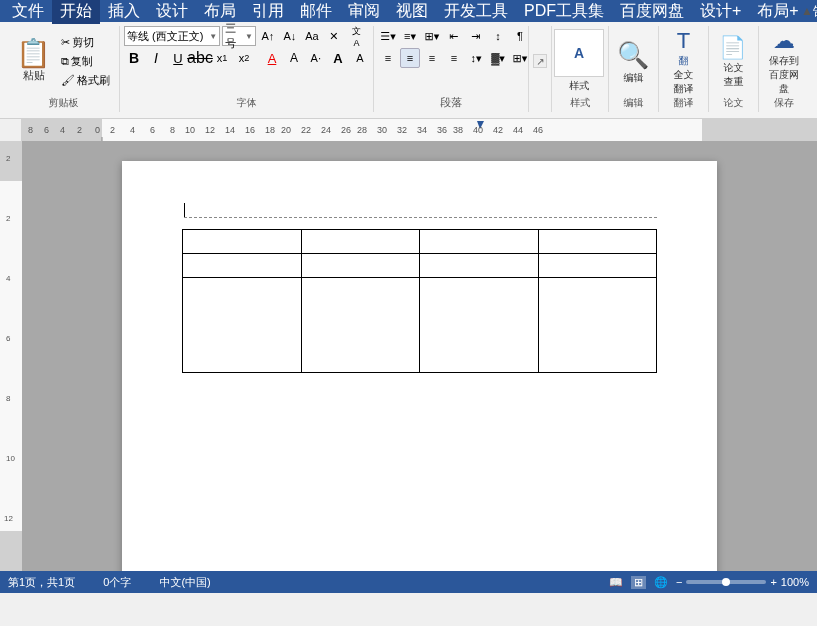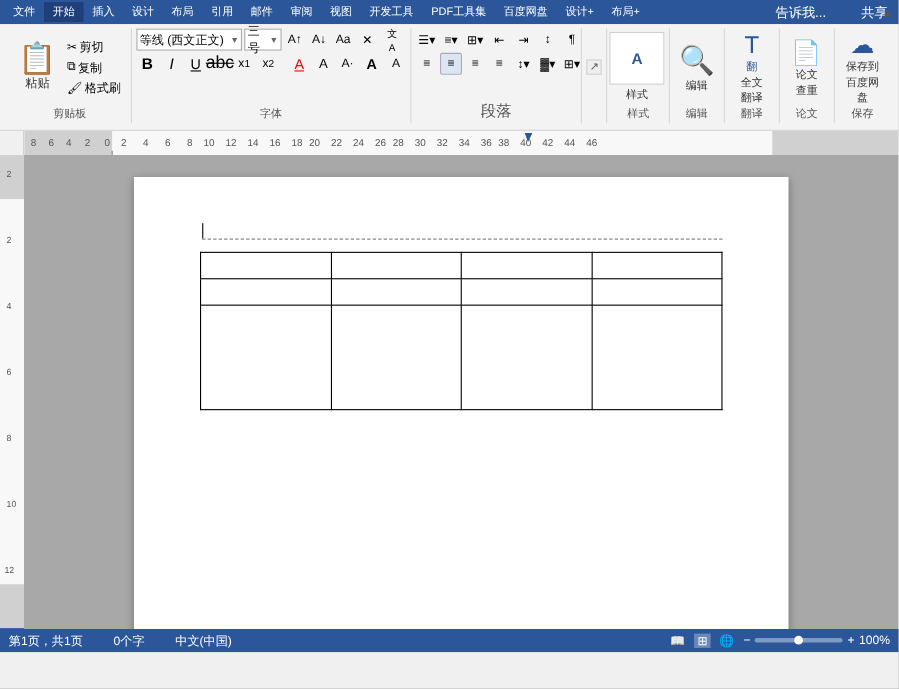--- a/index.html
+++ b/index.html
@@ -9,21 +9,21 @@
     .menu-bar {
       background: #2b579a;
       height: 22px;
       display: flex;
       align-items: center;
       padding: 0 4px;
     }
     .menu-bar .menu-item {
       color: white;
       padding: 2px 8px;
-      font-size: 10px;
+      font-size: 16px;
       cursor: pointer;
       white-space: nowrap;
     }
     .menu-bar .menu-item.active {
       background: #1e3f7a;
     }
     .menu-bar-right {
       margin-left: auto;
       display: flex;
       align-items: center;
@@ -187,21 +187,21 @@
       flex-direction: column;
       gap: 1px;
       padding-bottom: 16px;
       padding-right: 6px;
       padding-left: 4px;
       border-right: 1px solid #d8d8d8;
       position: relative;
       min-width: 120px;
     }
     .para-group-label {
-      font-size: 14px;
+      font-size: 11px;
       color: #555;
       text-align: center;
       position: absolute;
       bottom: 2px;
       left: 0; right: 0;
     }
 
     
     .style-group {
       display: flex;

